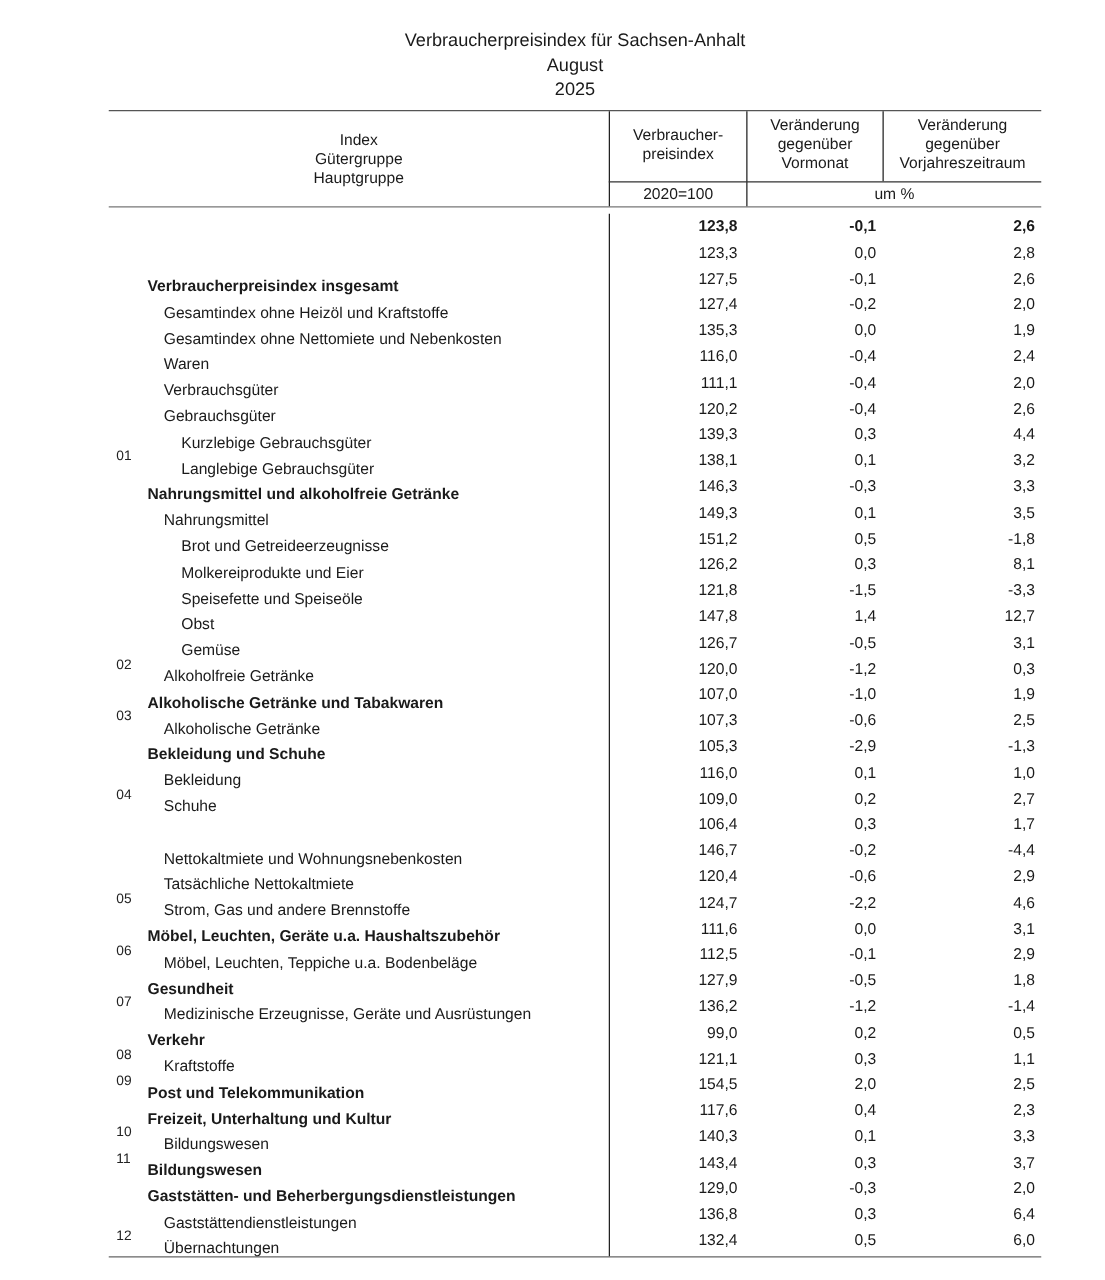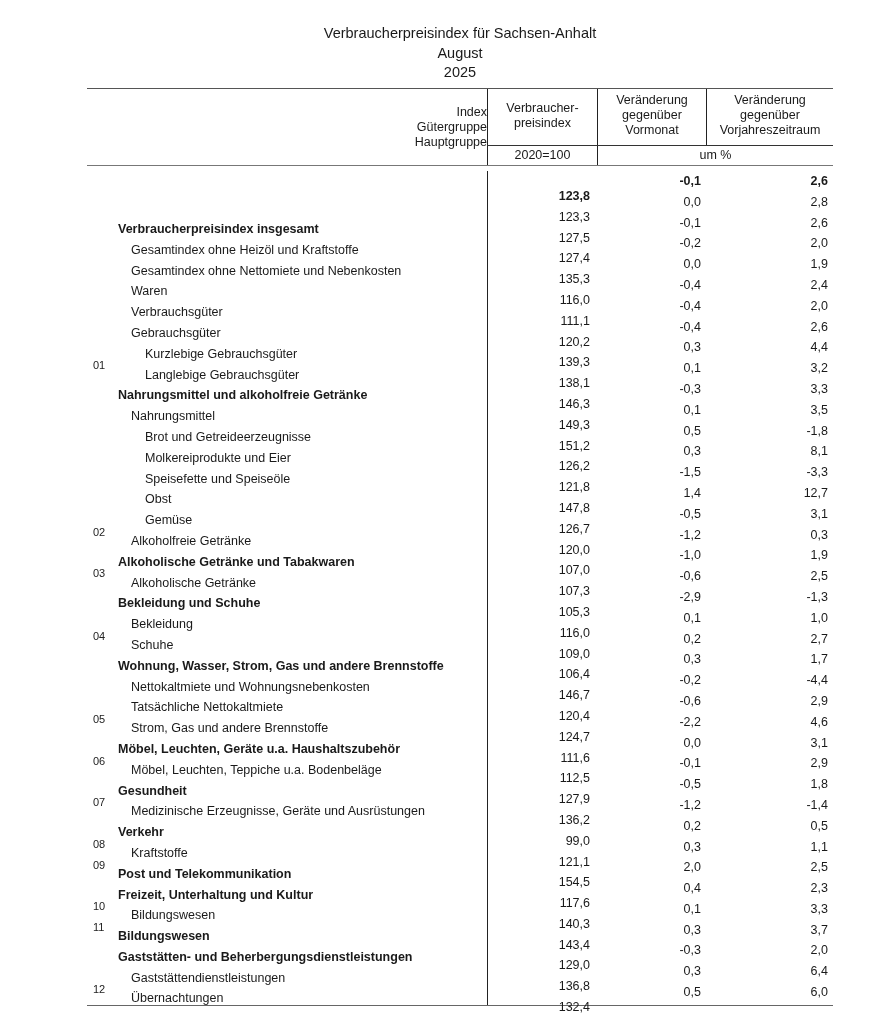--- a/index.html
+++ b/index.html
@@ -38,21 +38,21 @@
     height: 76px;
     border-top: 1.5px solid #555;
     border-bottom: 1.5px solid #777;
     font-size: 12.5px;
     line-height: 15px;
   }
   .hdr .col-label {
     position: absolute;
     left: 0; top: 0;
     width: 400px; height: 76px;
-    text-align: right;
+    text-align: center;
   }
   .hdr .col-label .inner {
     position: absolute;
     top: 16px;
     left: 0; right: 0;
   }
   .hdr .vline {
     position: absolute;
     top: 0;
     width: 1px;
@@ -101,21 +101,21 @@
   }
   .row .label.l0 { left: 31px; }
   .row .label.l1 { left: 31px; font-weight: bold; }
   .row .label.l2 { left: 44px; }
   .row .label.l3 { left: 58px; }
   .row .v1, .row .v2, .row .v3 {
     position: absolute;
     text-align: right;
     width: 80px;
   }
-  .row .v1 { left: 423px; margin-top: 15px; }
+  .row .v1 { left: 423px; }
   .row .v2 { left: 534px; }
   .row .v3 { left: 661px; }
   .row.bold { font-weight: bold; }
 </style>
 </head>
 <body>
 
 <div class="title-block">
   <div>Verbraucherpreisindex für Sachsen-Anhalt</div>
   <div>August</div>
@@ -299,21 +299,20 @@
       </div>
       <div class="row">
         <span class="num"></span>
         <span class="label l2">Schuhe</span>
         <span class="v1">105,3</span>
         <span class="v2">-2,9</span>
         <span class="v3">-1,3</span>
       </div>
       <div class="row">
         <span class="num">04</span>
-        <span class="label l1">Wohnung, Wasser, Strom, Gas und andere Brennstoffe</span>
         <span class="v1">116,0</span>
         <span class="v2">0,1</span>
         <span class="v3">1,0</span>
       </div>
       <div class="row">
         <span class="num"></span>
         <span class="label l2">Nettokaltmiete und Wohnungsnebenkosten</span>
         <span class="v1">109,0</span>
         <span class="v2">0,2</span>
         <span class="v3">2,7</span>

